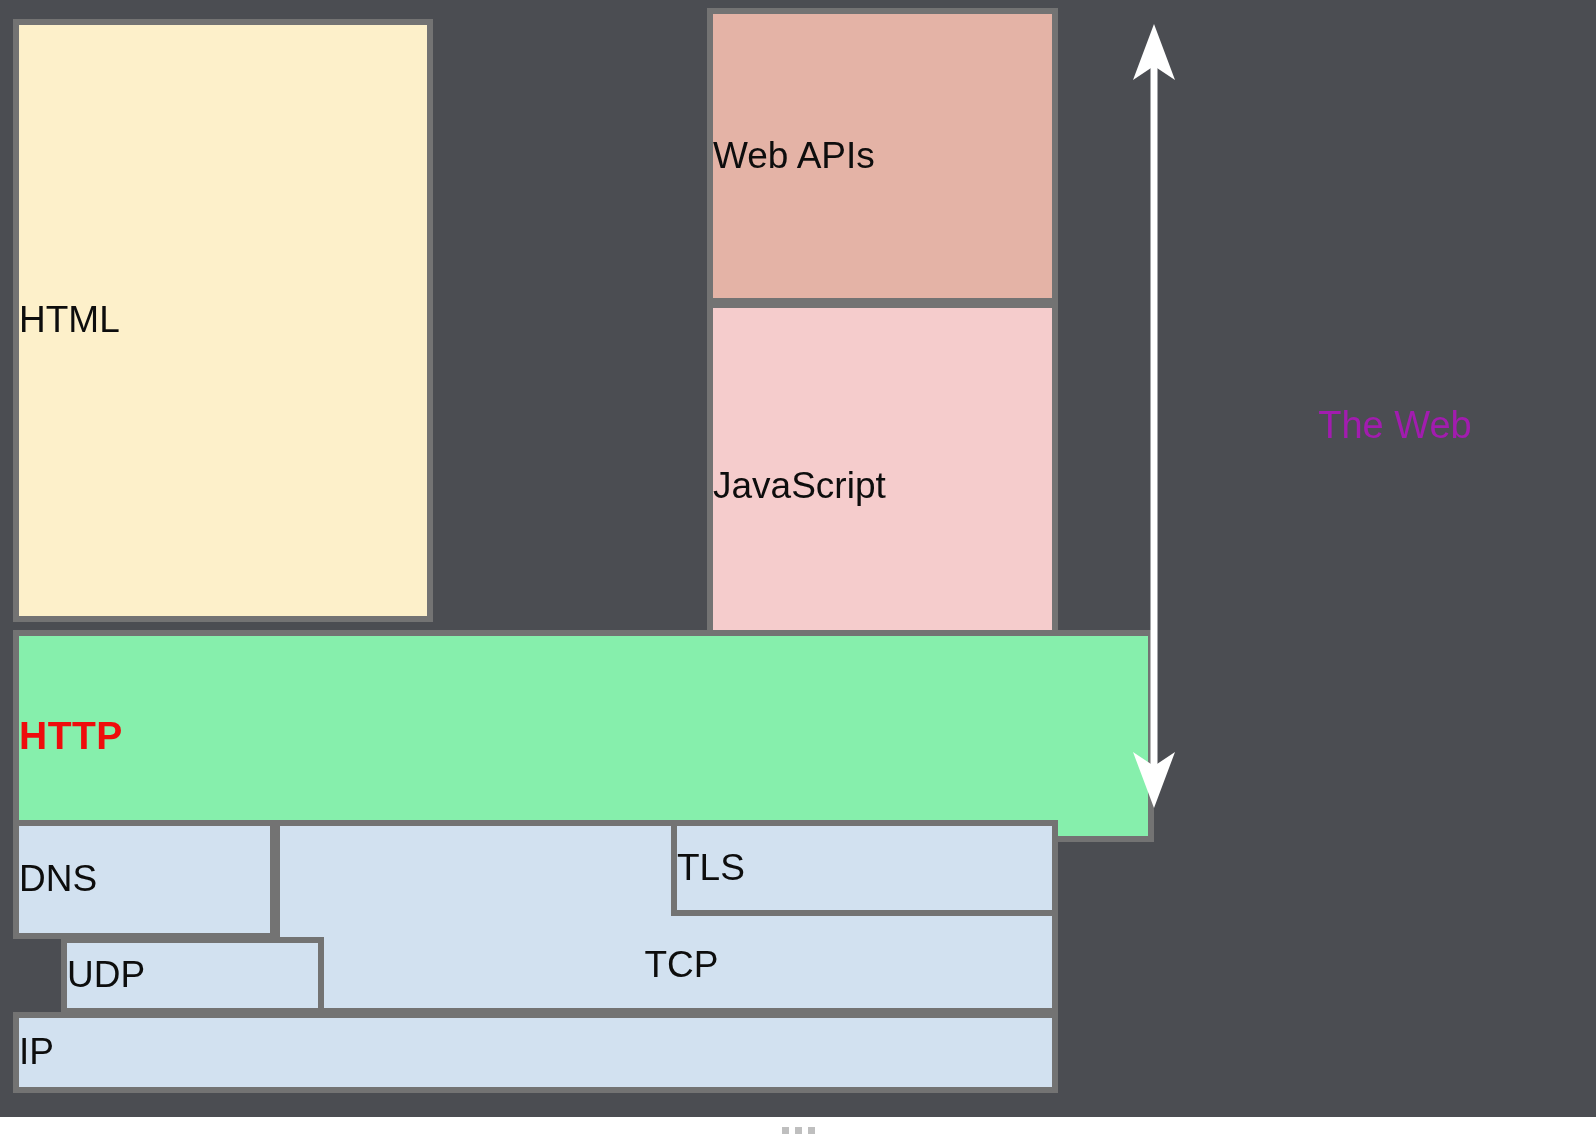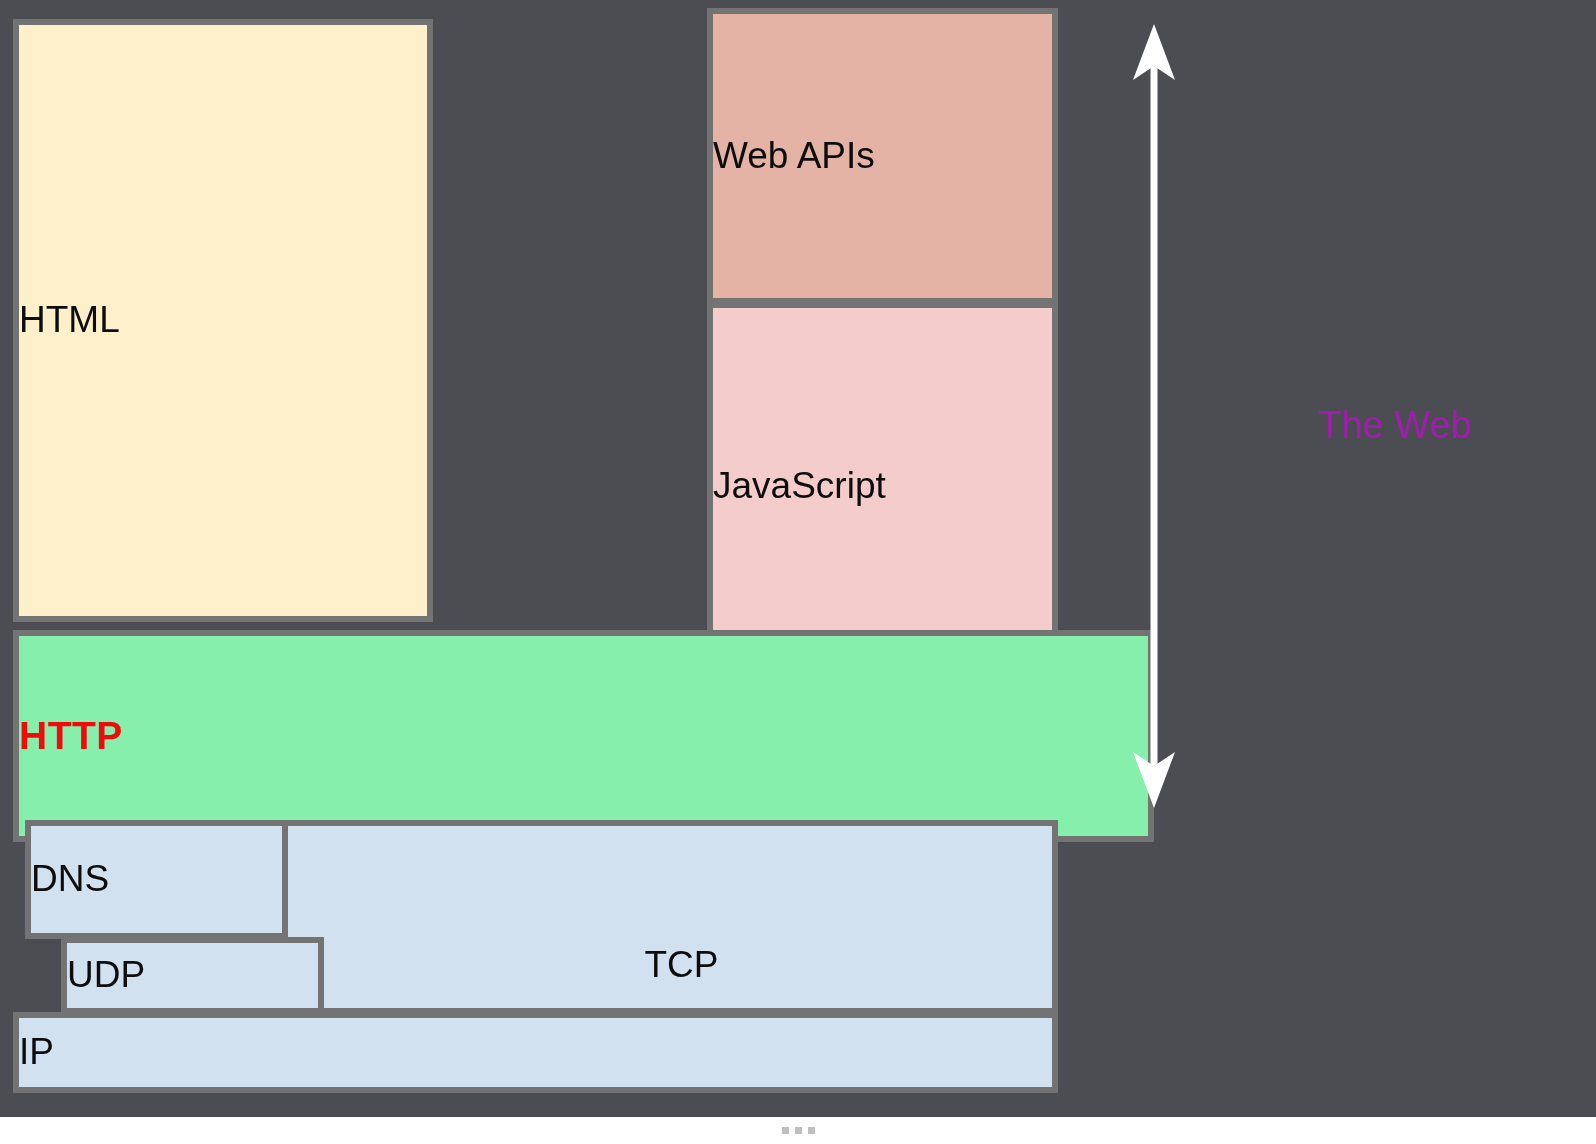--- a/index.html
+++ b/index.html
@@ -38,21 +38,21 @@
   }
 
   .box-html      { left: 13px;  top: 19px;    width: 420px; height: 603px; background: #fdf0ca; }
   .box-css       { left: 361px; top: 8px;    width: 348px; height: 603px; background: #fce2ca; }
   .box-webapis   { left: 707px; top: 8px;    width: 351px; height: 296px; background: #e4b3a6; }
   .box-js        { left: 707px; top: 302px;  width: 351px; height: 368px; background: #f5cccc; }
 
   .box-http      { left: 13px;  top: 609px;  width: 1141px; height: 212px; background: #86efac; margin-top: 21px; }
   .box-http .t   { font-weight: bold; color: #ef0c0c; font-size: 39px; letter-spacing: .5px; }
 
-  .box-dns       { left: 13px;  top: 820px;  width: 263px; height: 119px; background: #d2e1f0; margin-left: 12px; }
+  .box-dns       { left: 13px;  top: 820px;  width: 263px; height: 119px; background: #d2e1f0; }
   .box-udp       { left: 13px;  top: 937px;  width: 263px; height: 77px;  background: #d2e1f0; margin-left: 48px; }
   .box-tcp       { left: 274px; top: 820px;  width: 784px; height: 194px; background: #d2e1f0; }
   .box-tls       { left: 671px; top: 820px;  width: 387px; height: 96px;  background: #d2e1f0; }
   .box-ip        { left: 13px;  top: 1012px; width: 1045px; height: 81px; background: #d2e1f0; }
 
   
   .tcp-label {
     position: absolute;
     left: 274px; top: 916px;
     width: 784px; height: 98px;
@@ -120,20 +120,23 @@
   <div class="box box-tcp"></div>
 
   <div class="box box-dns">
     <span class="t">DNS</span>
   </div>
 
   <div class="box box-udp">
     <span class="t">UDP</span>
   </div>
 
+  <div class="box box-tls">
+    <span class="t">TLS</span>
+  </div>
 
   <div class="tcp-label">TCP</div>
 
   <div class="box box-ip">
     <span class="t">IP</span>
   </div>
 
   <svg class="scale-arrow" viewBox="0 0 82 796">
     <line x1="41" y1="46" x2="41" y2="750" stroke="#ffffff" stroke-width="7"></line>
     <polygon points="41,6 62,62 41,48 20,62" fill="#ffffff"></polygon>

